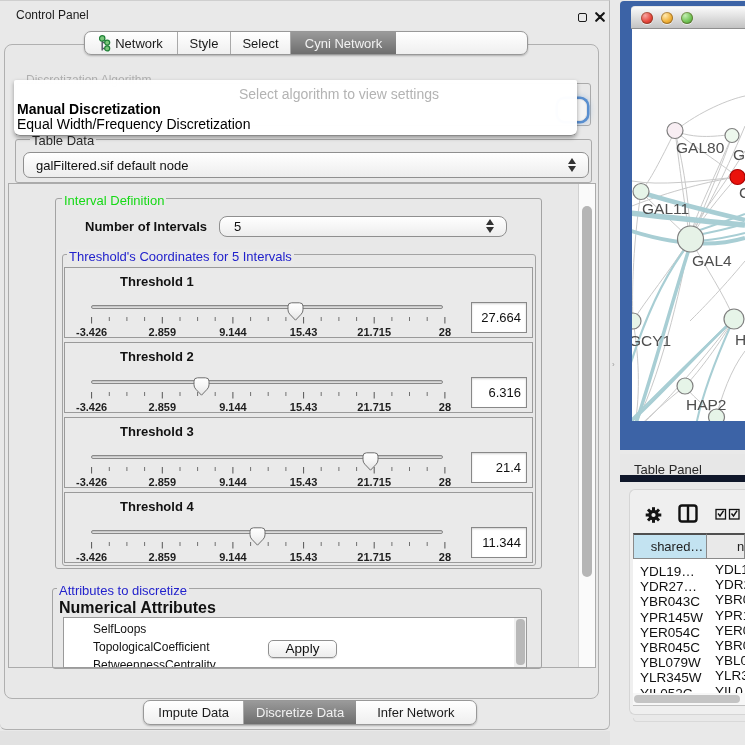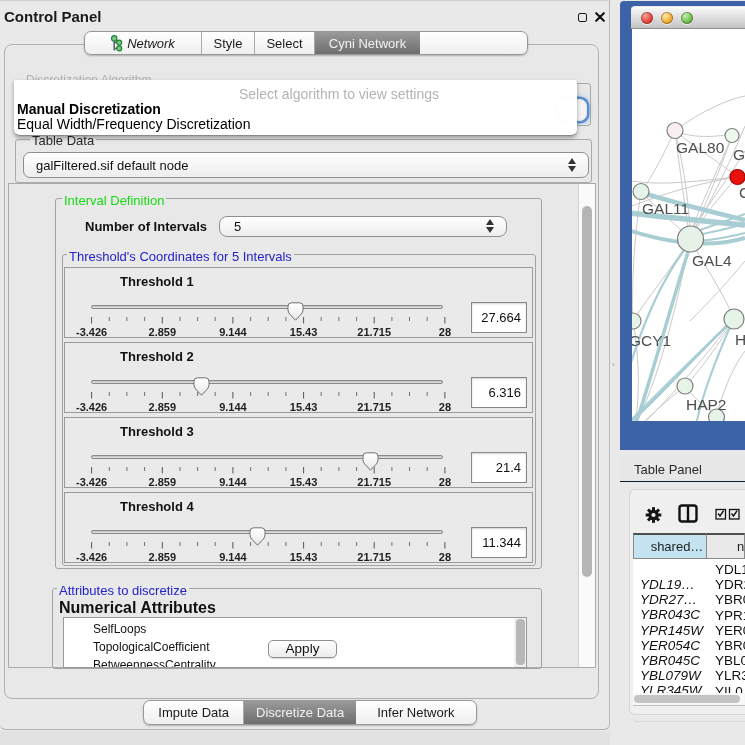--- a/index.html
+++ b/index.html
@@ -4,21 +4,21 @@
 <style>
   * { margin:0; padding:0; box-sizing:border-box; }
   html,body { width:745px; height:745px; overflow:hidden; }
   body { background:#e9e9e9; font-family:"Liberation Sans", sans-serif; position:relative; }
   .abs { position:absolute; }
 
   
   #cpwin { left:0; top:0; width:610px; height:730px; background:#e9e9e9;
            border-right:1px solid #b8b8b8; border-bottom:1px solid #b0b0b0;
            border-top:1px solid #cfcfcf; border-radius:0 0 6px 6px; }
-  #cptitle { left:4px; top:8px; font-size:15px; color:#1a1a1a;font-weight:bold; }
+  #cptitle { left:16px; top:8px; font-size:12px; color:#1a1a1a; }
   #cpbox { left:578px; top:13px; width:8.5px; height:8.5px; border:1.6px solid #1a1a1a; border-radius:2px; }
 
   #bigpanel { left:4px; top:44px; width:595px; height:655px; background:#e8e8e8;
               border:1px solid #b0b0b0; border-radius:8px; }
 
   
   .segbar { display:flex; background:linear-gradient(#ffffff,#efefef); border:1px solid #989898;
             border-radius:7px; overflow:hidden; box-shadow:0 1px 2px rgba(0,0,0,0.25); }
   #toptabs { left:84px; top:31px; width:444px; height:24px; font-size:13.5px; }
   .seg { font-size:13px; color:#1a1a1a; display:flex; align-items:center; justify-content:center;
@@ -93,51 +93,51 @@
 
   
   #netwin { left:620px; top:1px; width:125px; height:449px; background:#3c63a6; border-top-left-radius:4px; }
   #nettitle { position:absolute; left:11px; top:5px; right:0; height:23px;
               background:linear-gradient(#fafafa,#c3c3c3); border-bottom:1px solid #8f8f8f;
               border-top-left-radius:4px; border-top:1px solid #e8e8e8; }
   .light { position:absolute; top:5px; width:12px; height:12px; border-radius:50%; box-shadow:inset 0 0 0 1px rgba(90,60,30,0.45), 0 1px 1px rgba(255,255,255,0.7); }
   #netcontent { position:absolute; left:12px; top:28px; width:113px; height:392px; background:#ffffff; }
 
   
-  #tpbar { left:620px; top:454px; width:125px; height:28px; background:#e7e7e7; border-bottom:1px solid #0f172a; }
+  #tpbar { left:620px; top:454px; width:125px; height:28px; background:#e7e7e7; border-bottom:7px solid #0f172a; }
   #tpbar span { position:absolute; left:14px; top:8px; font-size:13px; color:#2a2a2a; }
   #tablewin { left:629px; top:489px; width:116px; height:226px; background:#efefef;
               border:1px solid #d5d5d5; border-radius:6px 0 0 6px; border-right:none; }
   #thead1 { left:633px; top:533px; width:74px; height:26px; background:#c3e3f1; border:1px solid #8a8a8a; border-top:2px solid #4f4f4f;
             font-size:13px; color:#222; text-align:center; line-height:24px; text-indent:14px; }
   #thead2 { left:707px; top:533px; width:38px; height:26px; background:#e9e9e9; border:1px solid #8a8a8a; border-top:2px solid #4f4f4f;
             border-left:none; font-size:13px; color:#222; padding-left:30px; line-height:24px; }
   #tbody { left:633px; top:559px; width:112px; height:134px; background:#fff; font-size:13.5px; color:#111; overflow:hidden; }
   .trow { position:absolute; left:0; width:112px; height:15.2px; }
-  .c1 { position:absolute; left:7px; top:18px;font-style:italic; }
+  .c1 { position:absolute; left:7px; top:5px; }
   .c2 { position:absolute; left:82px; top:3px; }
   #tbl-bottom { left:633px; top:693px; width:112px; height:12px; background:#f7f7f7; }
   #hthumb { left:634px; top:695px; width:106px; height:8px; background:#c4c4c4; border-radius:4px; }
   #tbl-end { left:633px; top:705px; width:112px; height:1px; background:#c0c0c0; }
 
   #divider-arrow { left:612px; top:360px; font-size:8px; color:#9a9a9a; }
 </style>
 </head>
 <body>
 
 <div class="abs" id="cpwin"></div>
 <div class="abs" id="cptitle">Control Panel</div>
 <div class="abs" id="cpbox"></div>
 <svg class="abs" style="left:594.5px; top:12px;" width="10" height="10" viewBox="0 0 10 10">
   <path d="M1.2,1.2 L8.8,8.8 M8.8,1.2 L1.2,8.8" stroke="#151515" stroke-width="2.1" stroke-linecap="round"></path>
 </svg>
 <div class="abs" id="bigpanel"></div>
 
 <div class="abs segbar" id="toptabs">
-  <div class="seg" style="width:117px;font-style:italic;">
+  <div class="seg" style="width:93px;">
     <svg width="12" height="17" viewBox="0 0 12 17" style="margin-right:4px;">
       <path d="M3.2,4 V15.5 M3.2,7.6 H7.4 M3.2,13.4 H7.4" stroke="#565d68" stroke-width="1.5" fill="none"></path>
       <circle cx="3.2" cy="3.4" r="2.7" fill="#7cc87c" stroke="#1f8138" stroke-width="1.2"></circle>
       <circle cx="8.2" cy="7.6" r="2.5" fill="#7cc87c" stroke="#1f8138" stroke-width="1.2"></circle>
       <circle cx="8.2" cy="13.4" r="2.5" fill="#7cc87c" stroke="#1f8138" stroke-width="1.2"></circle>
     </svg>
     Network</div>
   <div class="seg" style="width:53px;">Style</div>
   <div class="seg" style="width:60px;">Select</div>
   <div class="seg dark" style="width:105px;">Cyni Network</div>

